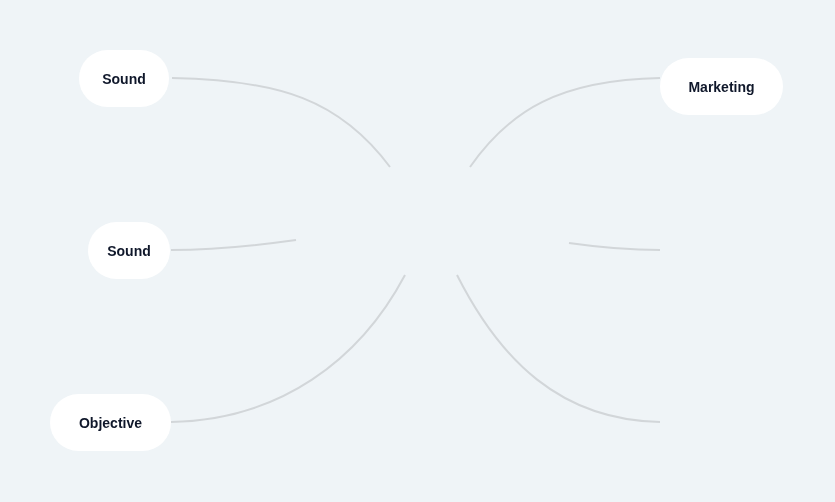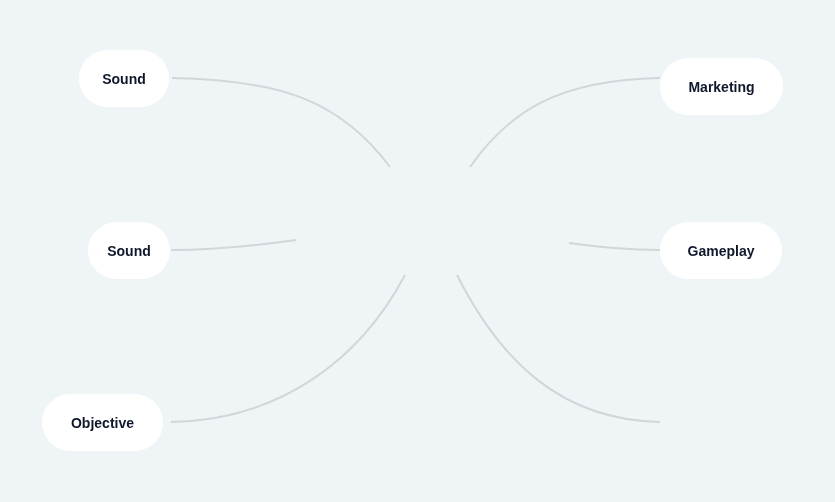--- a/index.html
+++ b/index.html
@@ -54,22 +54,19 @@
     </g>
   </svg>
 
 
   <div class="node" style="left:79px; top:50px; width:90px;">
     <span>Sound</span>
   </div>
   <div class="node" style="left:88px; top:222px; width:82px;">
     <span>Sound</span>
   </div>
-  <div class="node" style="left:42px; top:394px; width:121px;">
+  <div class="node" style="left:50px; top:394px; width:121px;">
     <span>Objective</span>
   </div>
   <div class="node" style="left:660px; top:58px; width:123px;">
     <span>Marketing</span>
   </div>
-  <div class="node" style="left:660px; top:222px; width:122px;">
-    <span>Gameplay</span>
-  </div>
 </div>
 
 </body></html>

